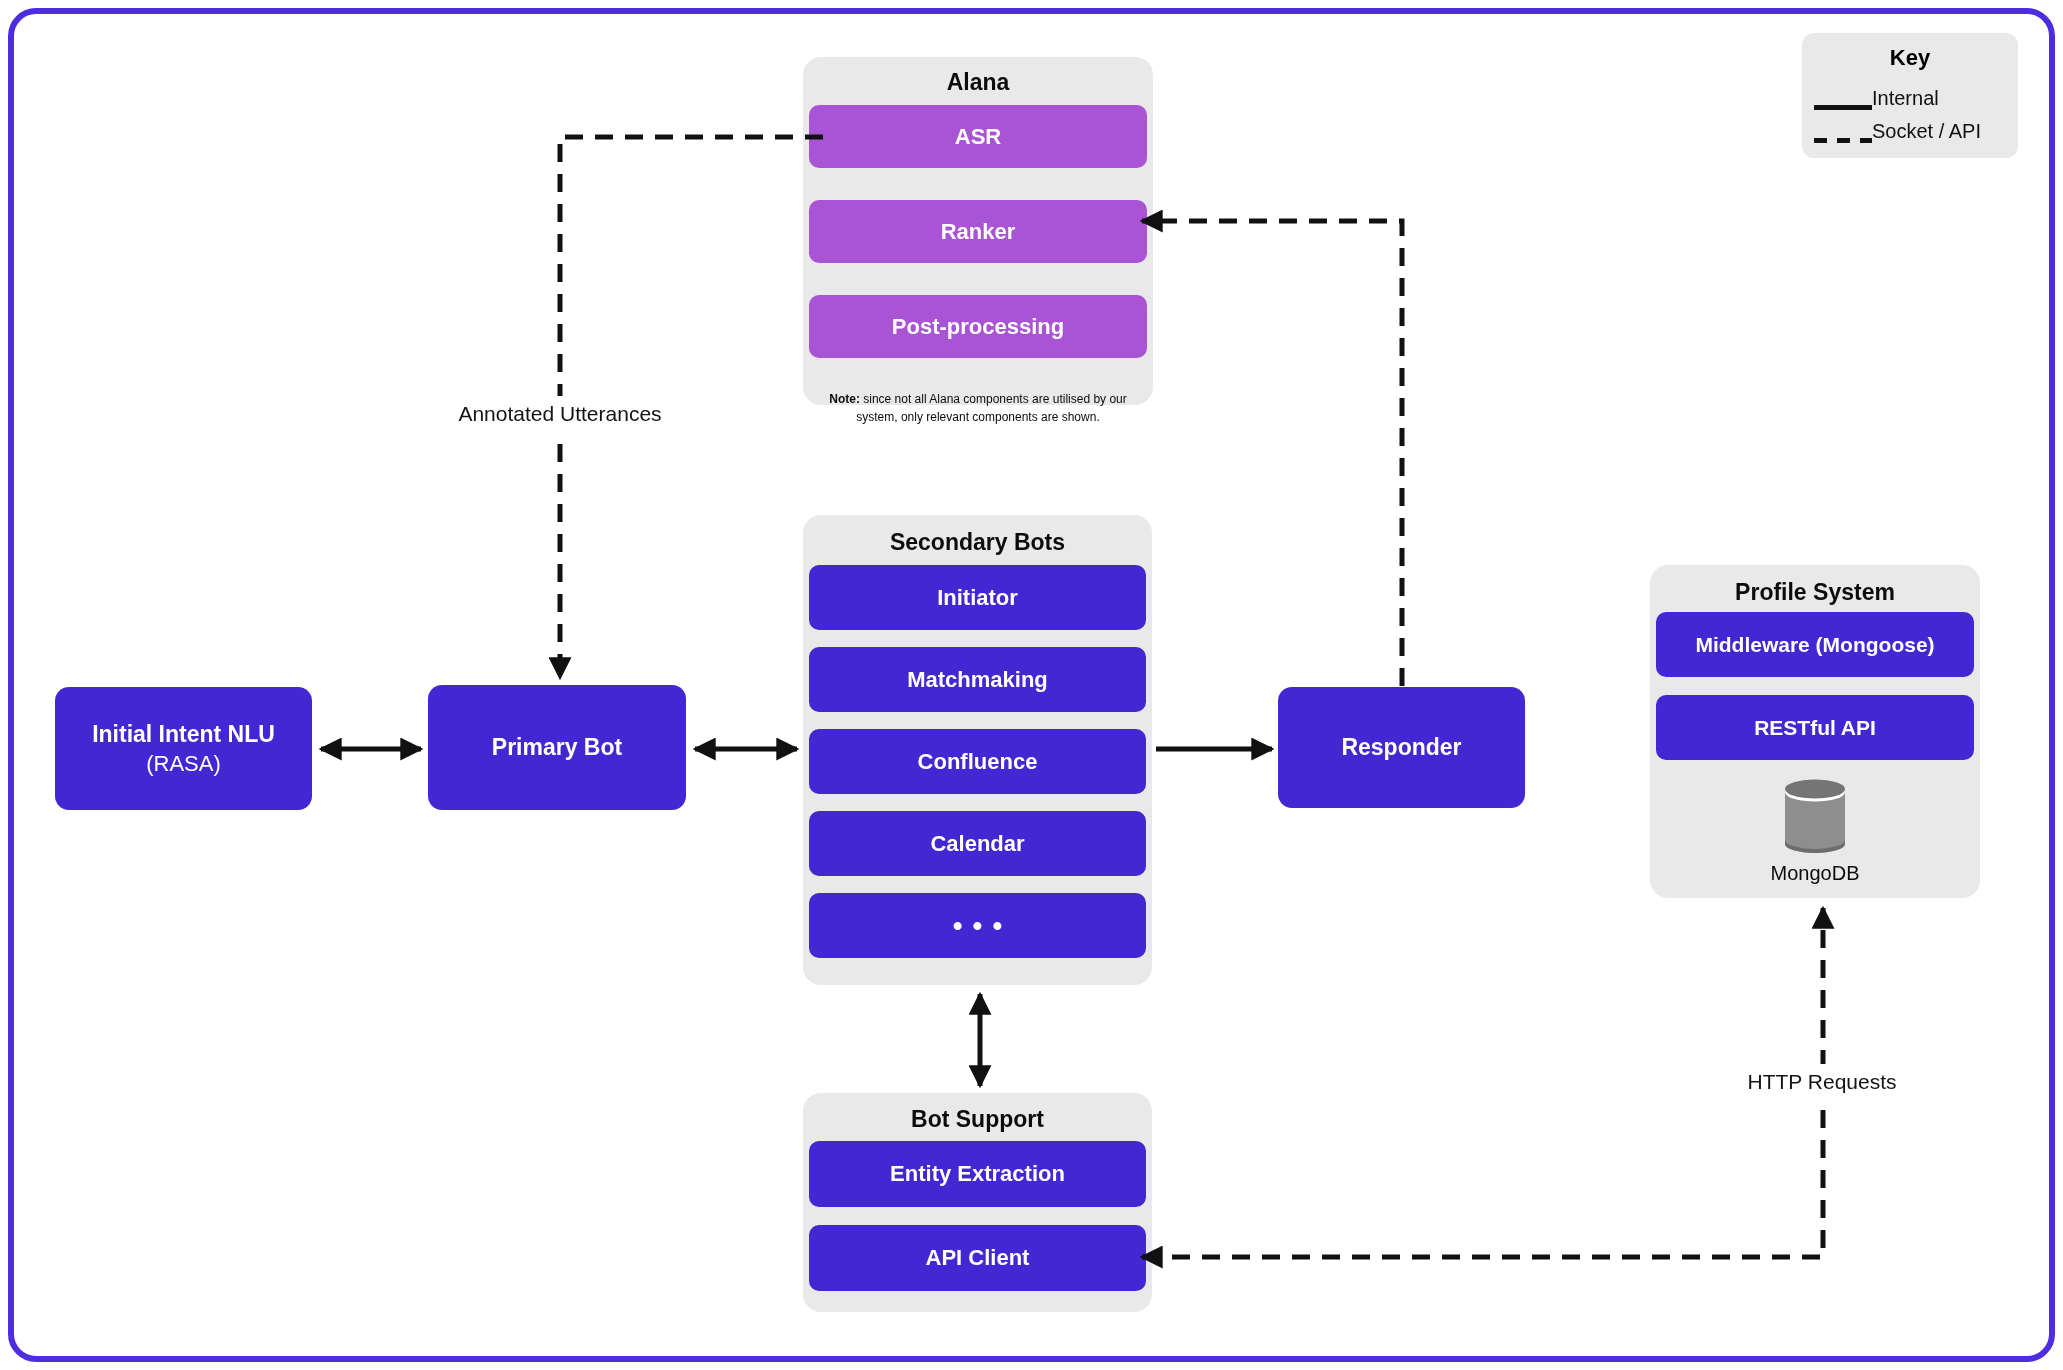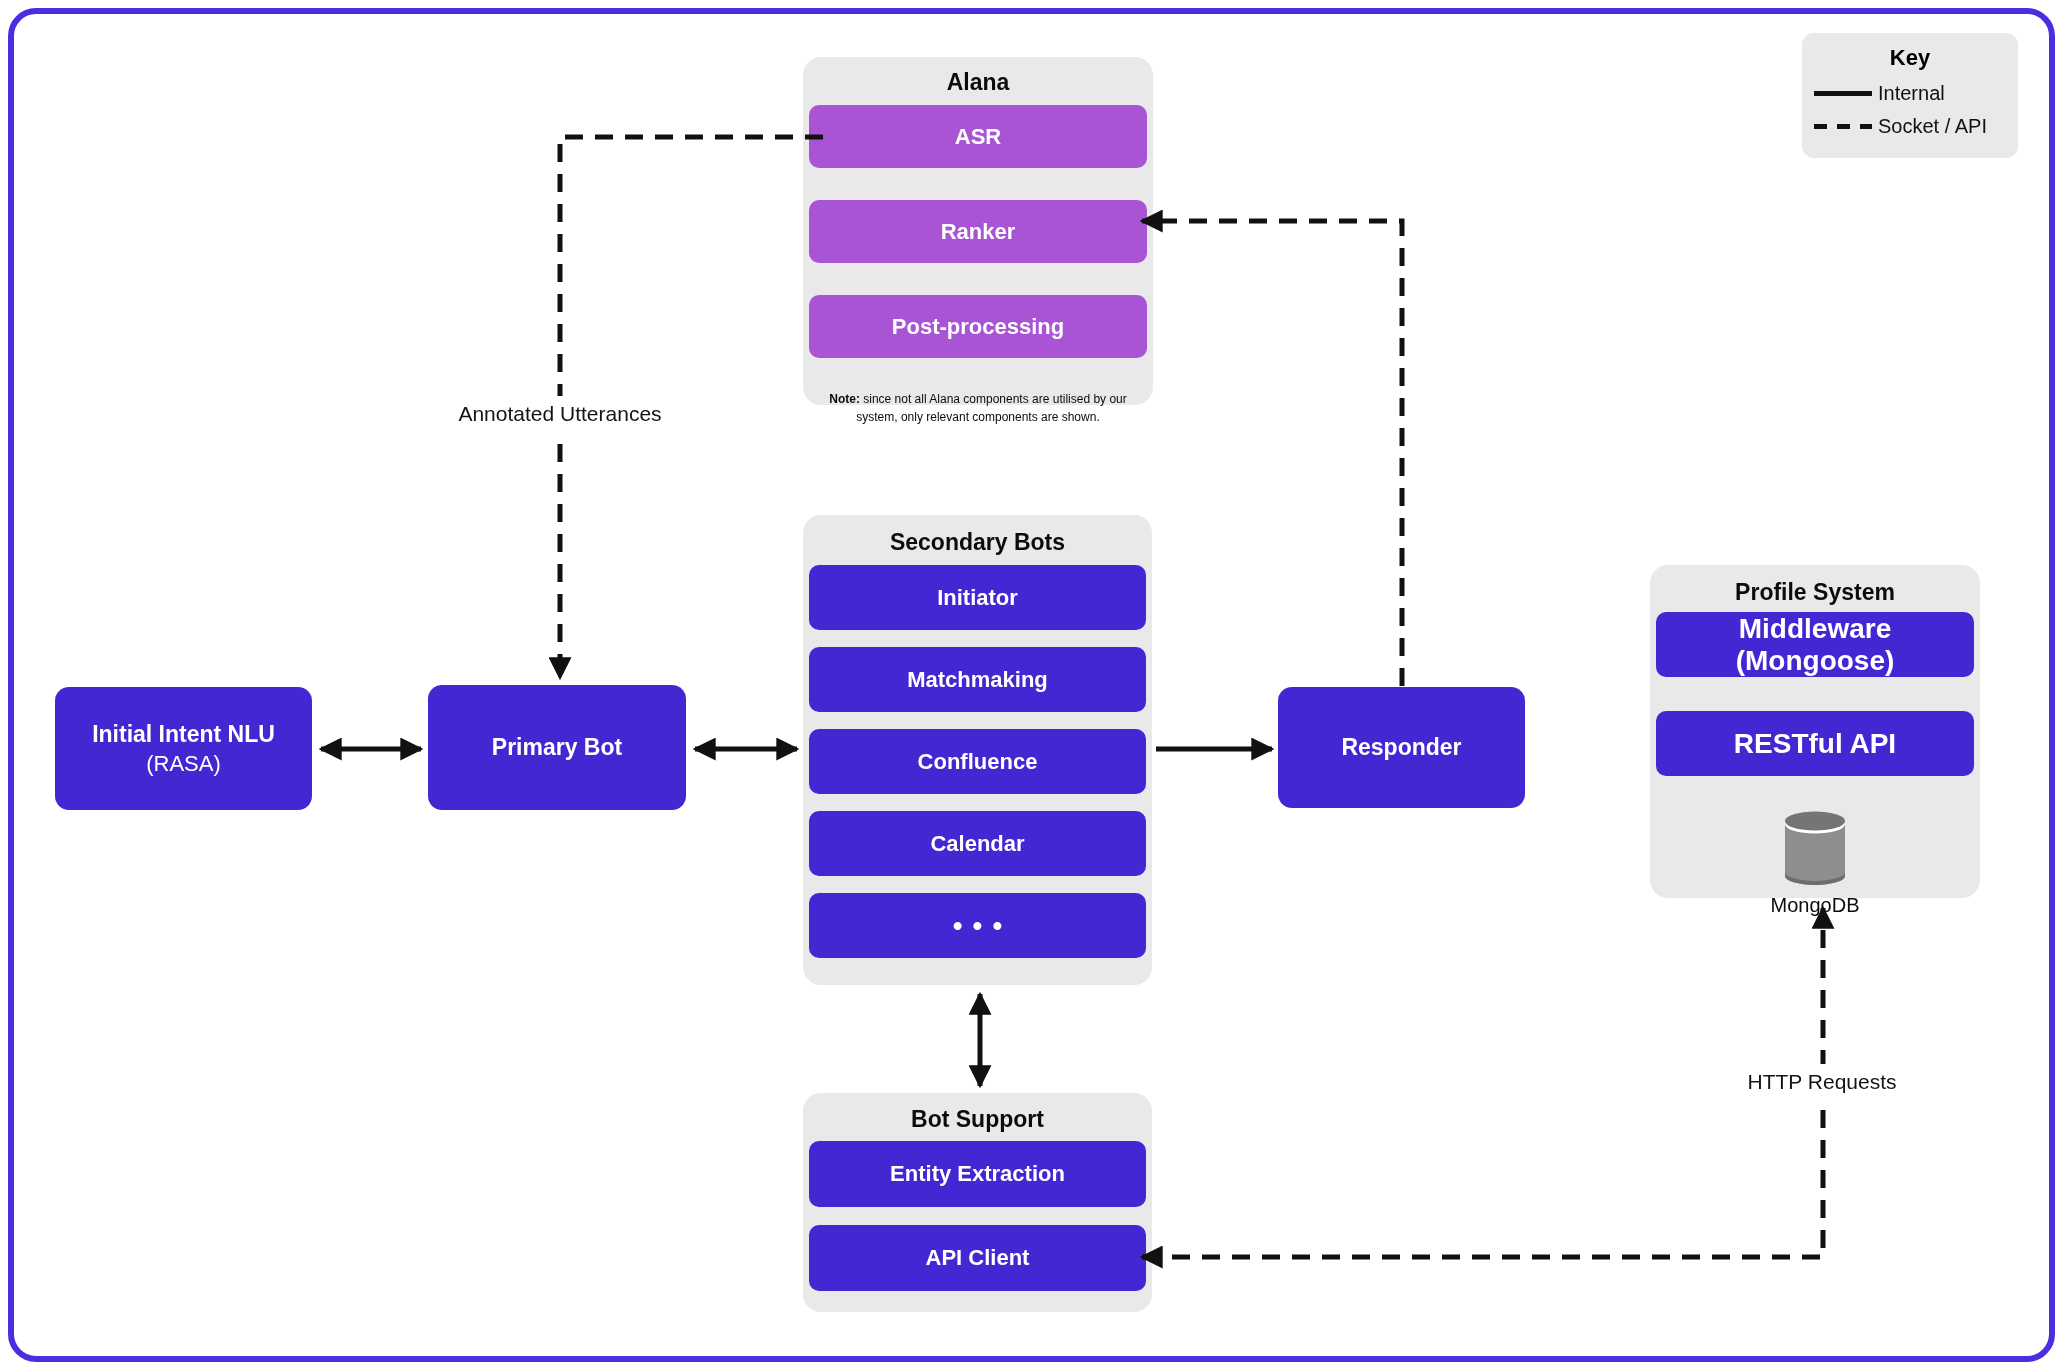--- a/index.html
+++ b/index.html
@@ -36,39 +36,39 @@
   .secondary .gtitle { padding-top:14px; height:36px; }
   .secondary .pill { height:65px; margin-bottom:17px; }
   .pill.dots { font-size:28px; letter-spacing:10px; text-indent:10px; }
 
   .botsupport { left:803px; top:1093px; width:349px; height:219px; }
   .botsupport .gtitle { padding-top:13px; height:35px; }
   .botsupport .pill { height:66px; margin-bottom:18px; }
 
   .profile { left:1650px; top:565px; width:330px; height:333px; }
   .profile .gtitle { padding-top:14px; height:33px; }
-  .profile .pill { height:65px; margin-bottom:34px; font-size:28px; }
+  .profile .pill { height:65px; margin-bottom:18px; font-size:21px; }
   .dbwrap { display:flex; flex-direction:column; align-items:center; margin-top:14px; }
   .dblabel { font-size:20px; font-weight:400; color:#0c0c0c; margin-top:2px; }
 
   
   .node {
     position:absolute; background:#4227d3; border-radius:14px; color:#fff;
     display:flex; flex-direction:column; align-items:center; justify-content:center;
     font-weight:700; font-size:23px; z-index:2; text-align:center;
   }
   #nlu { left:55px; top:687px; width:257px; height:123px; }
   #nlu .sub { font-weight:400; font-size:22px; margin-top:3px; }
   #primary { left:428px; top:685px; width:258px; height:125px; }
   #responder { left:1278px; top:687px; width:247px; height:121px; }
 
   
   .key { left:1802px; top:33px; width:216px; height:125px; border-radius:12px; padding:0 12px; }
   .key .gtitle { padding-top:12px; height:32px; font-size:22px; color:#000000; }
-  .krow { display:flex; align-items:center; gap:6px; height:33px; }
+  .krow { display:flex; align-items:flex-end; gap:0; height:33px; }
   .kline { width:58px; height:5px; background:#111; flex:0 0 auto; }
   .kline.dashed { background:repeating-linear-gradient(90deg,#111 0 13px,transparent 13px 23px); }
   .klabel { font-size:20px; font-weight:400; color:#111; }
 
   
   .elabel {
     position:absolute; z-index:4; background:#ffffff; font-size:21px; color:#141414;
     padding:6px 10px; transform:translate(-50%,-50%); white-space:nowrap; font-weight:400;
   }
   #lbl-annotated { left:560px; top:414px; }

